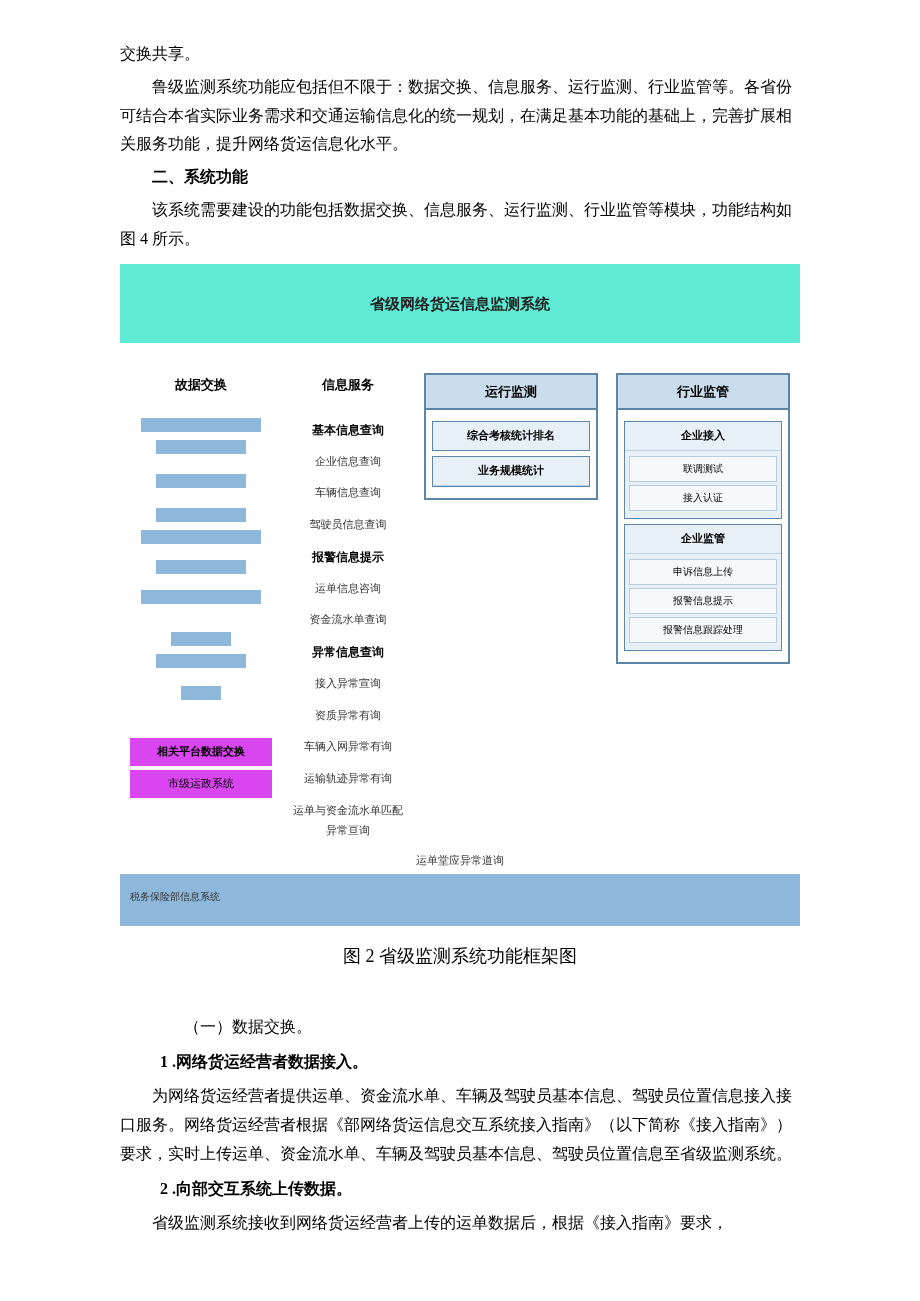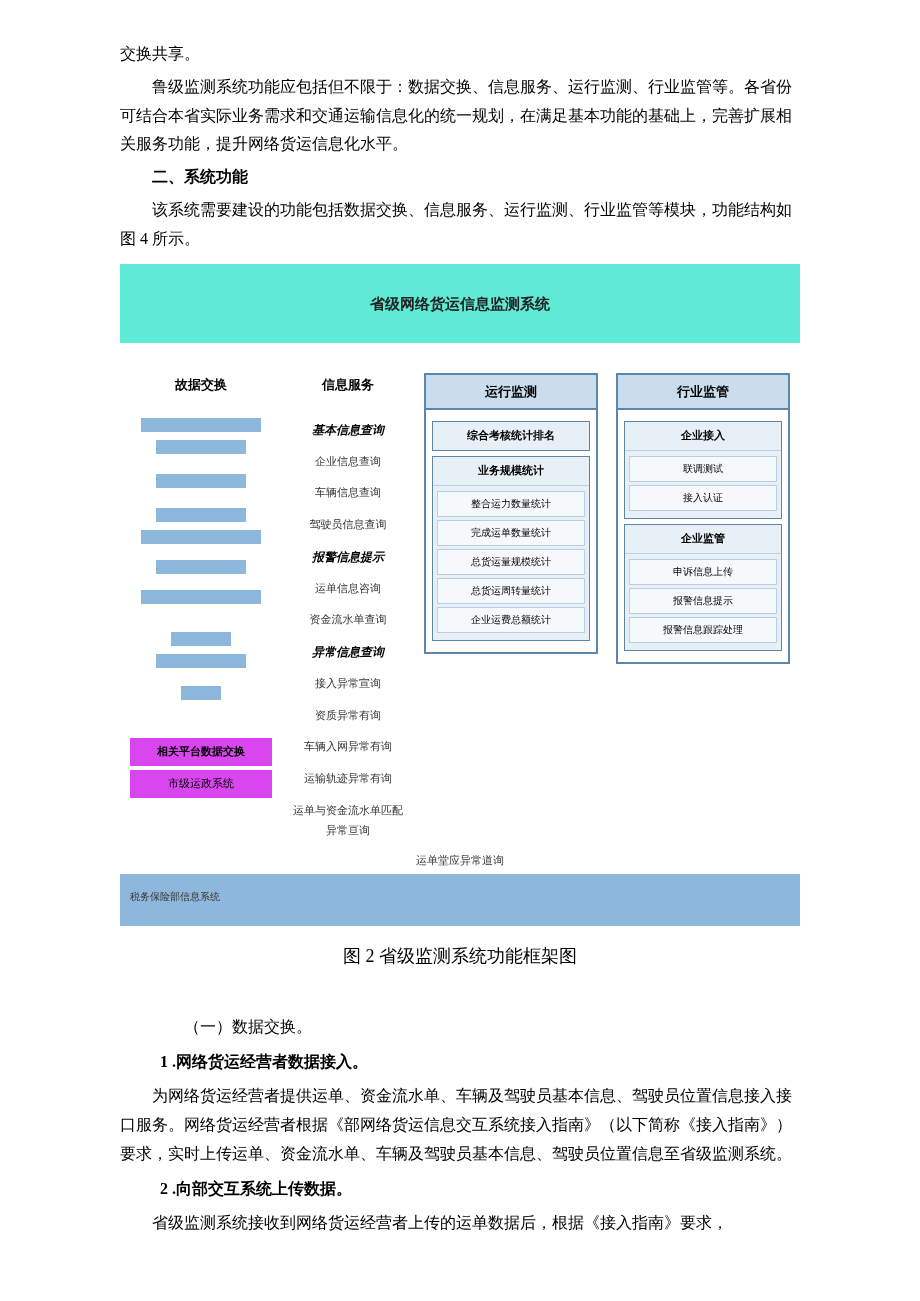--- a/index.html
+++ b/index.html
@@ -63,21 +63,20 @@
     text-align: center;
     margin-top: 10px;
     width: 130px;
     font-weight: bold;
   }
   .sec-label {
     font-weight: bold;
     font-size: 12px;
     margin: 6px 0 4px 0;
     text-align: right;
-    font-style: italic;
   }
   .sub-item {
     font-size: 11px;
     text-align: center;
     margin: 6px 0;
     color: #333;
   }
   .panel {
     border: 2px solid #5e86ab;
     width: 170px;
@@ -199,27 +198,20 @@
 
     <div class="col">
       <div class="panel">
         <div class="panel-header">运行监测</div>
         <div class="panel-body">
           <div class="sub-panel">
             <div class="sub-panel-header solo">综合考核统计排名</div>
           </div>
           <div class="sub-panel">
             <div class="sub-panel-header">业务规模统计</div>
-            <div class="sub-panel-body">
-              <div class="panel-item">整合运力数量统计</div>
-              <div class="panel-item">完成运单数量统计</div>
-              <div class="panel-item">总货运量规模统计</div>
-              <div class="panel-item">总货运周转量统计</div>
-              <div class="panel-item">企业运费总额统计</div>
-            </div>
           </div>
         </div>
       </div>
     </div>
 
     <div class="col">
       <div class="panel">
         <div class="panel-header">行业监管</div>
         <div class="panel-body">
           <div class="sub-panel">

